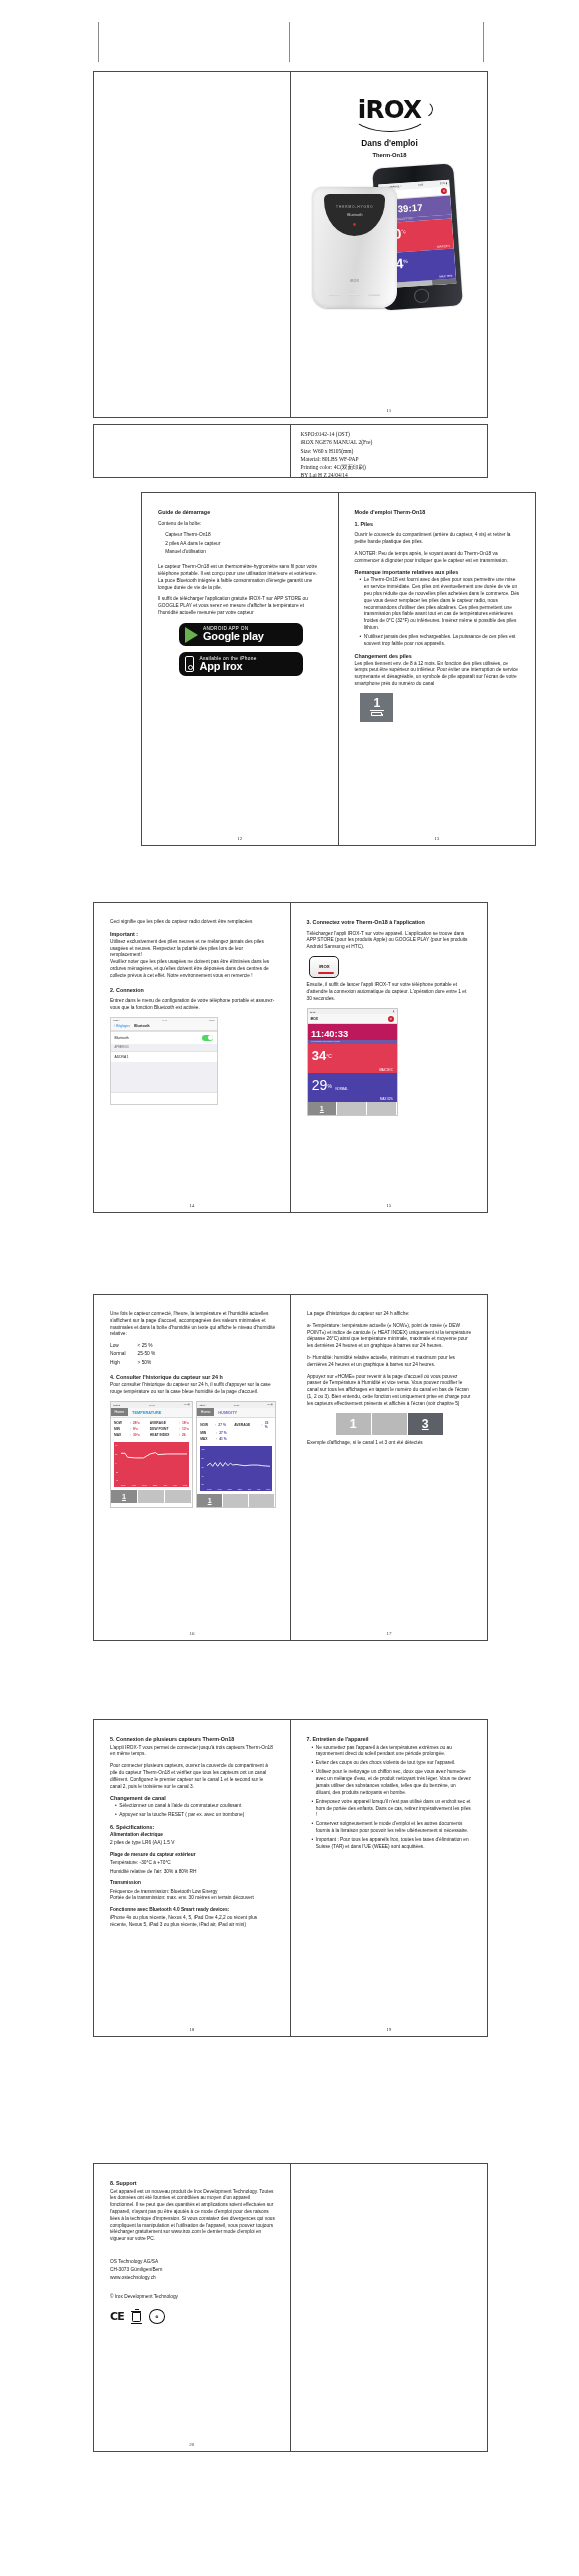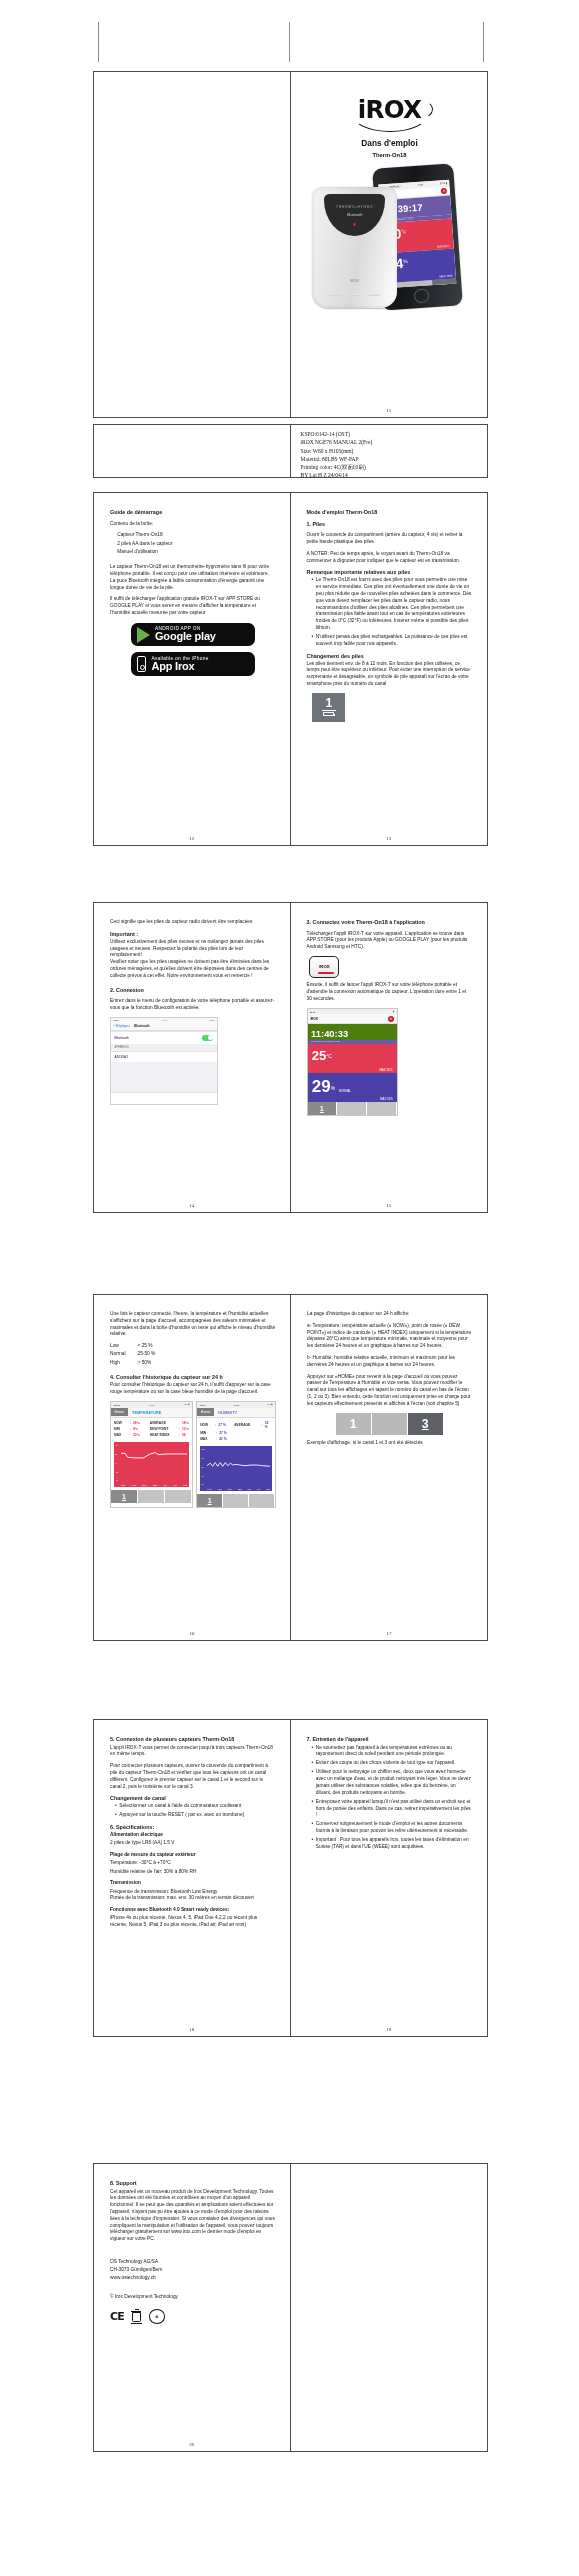--- a/index.html
+++ b/index.html
@@ -493,21 +493,21 @@
         <div>KSPO:0142-14 (OST)</div>
         <div>iROX NGE76 MANUAL 2(Fre)</div>
         <div>Size: W60 x H105(mm)</div>
         <div>Material: 80LBS WF-PAP</div>
         <div>Printing color: 4C(双面印刷)</div>
         <div>BY Lai H Z  24/04/14</div>
       </div>
     </div>
   </div>
 
-  <div class="spread" style="top:492px;height:354px;">
+  <div class="spread" style="top:492px;height:354px;margin-left:48px;">
     <div class="page left">
       <h2 class="shead">Guide de démarrage</h2>
       <p class="body">Contenu de la boîte:</p>
       <p class="body ind tight">Capteur Therm-On18</p>
       <p class="body ind tight">2 piles AA dans le capteur</p>
       <p class="body ind" style="margin-bottom:8.7px;">Manuel d'utilisation</p>
       <p class="body">Le capteur Therm-On18 est un thermomètre-hygromètre sans fil pour votre téléphone portable. Il est conçu pour une utilisation intérieure et extérieure. La puce Bluetooth intégrée à faible consommation d'énergie garantit une longue durée de vie de la pile.</p>
       <p class="body">Il suffit de télécharger l'application gratuite IROX-T sur APP STORE ou GOOGLE PLAY et vous serez en mesure d'afficher la température et l'humidité actuelle mesurée par votre capteur</p>
 
       <div class="badge">
@@ -593,28 +593,28 @@
       <div class="shot" style="width:91px;">
         <div class="sbar">
           <span>●●●●○</span>
             <span></span>
             <span>▮</span>
         </div>
         <div class="nav" style="justify-content:space-between;padding:0 2.9px;">
           <span class="ph-logo">iROX</span>
           <span class="ph-close">✕</span>
         </div>
-        <div style="background:#4d7c0f;color:#fff;padding:3.6px 3.6px 0.7px 3.6px;font-size:9.4px;font-weight:bold;">11:40:33</div>
+        <div style="background:#be185d;color:#fff;padding:3.6px 3.6px 0.7px 3.6px;font-size:9.4px;font-weight:bold;">11:40:33</div>
         <div style="background:#6e59a8;color:#ddd;font-size:2.3px;padding:0 3.6px 2.2px 3.6px;">CURRENT TEMPERATURE</div>
         <div style="background:#e23a52;color:#fff;padding:4.3px 4.3px 2.2px 4.3px;position:relative;height:29px;">
-          <span style="font-size:13px;font-weight:bold;">25</span><span style="font-size:5px;vertical-align:super;">°C</span>
+          <span style="font-size:13px;font-weight:bold;">34</span><span style="font-size:5px;vertical-align:super;">°C</span>
           <span style="position:absolute;right:3.6px;bottom:1.4px;font-size:2.9px;">MAX 26°C</span>
         </div>
         <div style="background:#4b3fa8;color:#fff;padding:4.3px 4.3px 2.2px 4.3px;position:relative;height:29px;">
-          <span style="font-size:17px;font-weight:bold;">29</span><span style="font-size:5px;vertical-align:super;">%</span>
+          <span style="font-size:14px;font-weight:normal;">29</span><span style="font-size:5px;vertical-align:super;">%</span>
           <span style="font-size:2.9px;margin-left:2.9px;">NORMAL</span>
           <span style="position:absolute;right:3.6px;bottom:1.4px;font-size:2.9px;">MAX 32%</span>
         </div>
         <div class="chan">
           <div class="sel">1</div>
           <div></div>
           <div></div>
         </div>
       </div>
 

